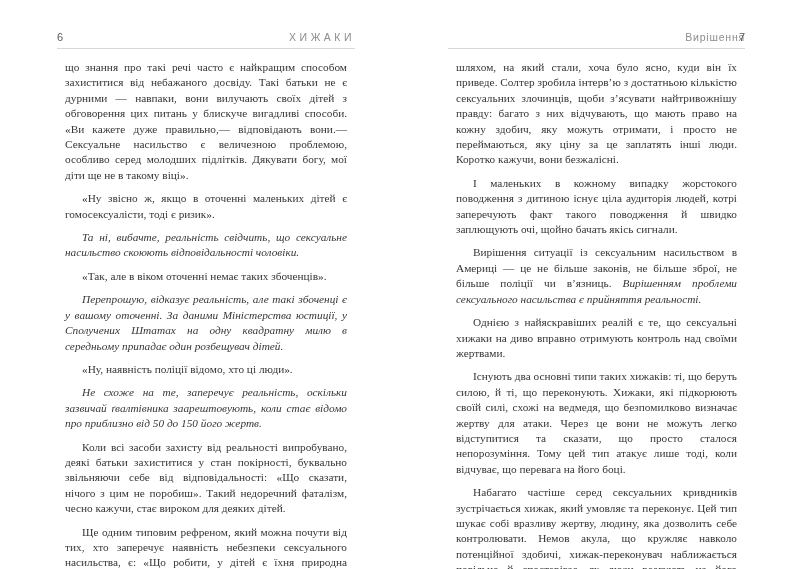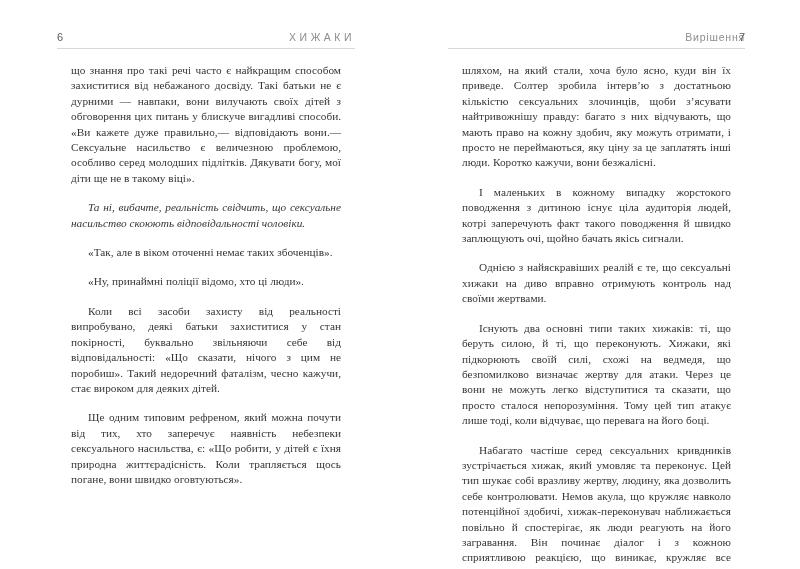--- a/index.html
+++ b/index.html
@@ -44,53 +44,57 @@
   .rule {
     border-bottom: 1px solid #d8d8d8;
     margin-top: 3px;
   }
   .bodytext {
     margin-top: 11px;
     font-size: 11.3px;
     line-height: 15.4px;
     text-align: justify;
   }
-  .para { margin: 14px; text-indent: 17px; }
+  .para { margin: 8px; text-indent: 17px; }
   .para.noindent { text-indent: 0; }
   .it { font-style: italic; }
 </style>
 </head>
 <body>
 
 <div class="spread">
 
   <section class="page left">
     <header class="pagehead">
       <span class="pagenum">6</span>
       <span class="runhead">ХИЖАКИ</span>
     </header>
     <div class="rule"></div>
     <div class="bodytext">
         <p class="para noindent"><span>що знання про такі речі часто є найкращим способом захиститися від небажаного досвіду. Такі батьки не є дурними — навпаки, вони вилучають своїх дітей з обговорення цих питань у блискуче вигадливі способи. «Ви кажете дуже правильно,— відповідають вони.— Сексуальне насильство є величезною проблемою, особливо серед молодших підлітків. Дякувати богу, мої діти ще не в такому віці».</span></p>
+        <p class="para"><span>«Ну звісно ж, якщо в оточенні маленьких дітей є гомосексуалісти, тоді є ризик».</span></p>
         <p class="para"><span class="it">Та ні, вибачте, реальність свідчить, що сексуальне насильство скоюють відповідальності чоловіки.</span></p>
         <p class="para"><span>«Так, але в віком оточенні немає таких збоченців».</span></p>
-        <p class="para"><span>«Ну, принаймні поліції відомо, хто ці люди».</span></p>
+        <p class="para"><span class="it">Перепрошую, відказує реальність, але такі збоченці є у вашому оточенні. За даними Міністерства юстиції, у Сполучених Штатах на одну квадратну милю в середньому припадає один розбещувач дітей.</span></p>
+        <p class="para"><span>«Ну, наявність поліції відомо, хто ці люди».</span></p>
+        <p class="para"><span class="it">Не схоже на те, заперечує реальність, оскільки зазвичай ґвалтівника заарештовують, коли стає відомо про приблизно від 50 до 150 його жертв.</span></p>
         <p class="para"><span>Коли всі засоби захисту від реальності випробувано, деякі батьки захиститися у стан покірності, буквально звільняючи себе від відповідальності: «Що сказати, нічого з цим не поробиш». Такий недоречний фаталізм, чесно кажучи, стає вироком для деяких дітей.</span></p>
         <p class="para"><span>Ще одним типовим рефреном, який можна почути від тих, хто заперечує наявність небезпеки сексуального насильства, є: «Що робити, у дітей є їхня природна життєрадісність. Коли трапляється щось погане, вони швидко оговтуються».</span></p>
       </div>
   </section>
 
   <section class="page right">
     <header class="pagehead">
       <span class="pagenum">7</span>
       <span class="runhead">Вирішення</span>
     </header>
     <div class="rule"></div>
     <div class="bodytext">
         <p class="para noindent"><span>шляхом, на який стали, хоча було ясно, куди він їх приведе. Солтер зробила інтерв’ю з достатньою кількістю сексуальних злочинців, щоби з’ясувати найтривожнішу правду: багато з них відчувають, що мають право на кожну здобич, яку можуть отримати, і просто не переймаються, яку ціну за це заплатять інші люди. Коротко кажучи, вони безжалісні.</span></p>
         <p class="para"><span>І маленьких в кожному випадку жорстокого поводження з дитиною існує ціла аудиторія людей, котрі заперечують факт такого поводження й швидко заплющують очі, щойно бачать якісь сигнали.</span></p>
+        <p class="para"><span>Вирішення ситуації із сексуальним насильством в Америці — це не більше законів, не більше зброї, не більше поліції чи в’язниць. </span><span class="it">Вирішенням проблеми сексуального насильства є прийняття реальності.</span></p>
         <p class="para"><span>Однією з найяскравіших реалій є те, що сексуальні хижаки на диво вправно отримують контроль над своїми жертвами.</span></p>
         <p class="para"><span>Існують два основні типи таких хижаків: ті, що беруть силою, й ті, що переконують. Хижаки, які підкорюють своїй силі, схожі на ведмедя, що безпомилково визначає жертву для атаки. Через це вони не можуть легко відступитися та сказати, що просто сталося непорозуміння. Тому цей тип атакує лише тоді, коли відчуває, що перевага на його боці.</span></p>
         <p class="para"><span>Набагато частіше серед сексуальних кривдників зустрічається хижак, який умовляє та переконує. Цей тип шукає собі вразливу жертву, людину, яка дозволить себе контролювати. Немов акула, що кружляє навколо потенційної здобичі, хижак-переконувач наближається повільно й спостерігає, як люди реагують на його загравання. Він починає діалог і з кожною сприятливою реакцією, що виникає, кружляє все ближче. Він робить невеличкі початкові інвестиції, веде таку собі стратегію з низьким ризиком, яка дозволяє йому прощупати ґрунт і рухатися далі так, що ніхто навколо нічого не запідозрить, якщо щось піде не за його планом. Це боягуз — хитрий, проте боягуз.</span></p>
       </div>
   </section>
 
 </div>
 
 </body></html>

